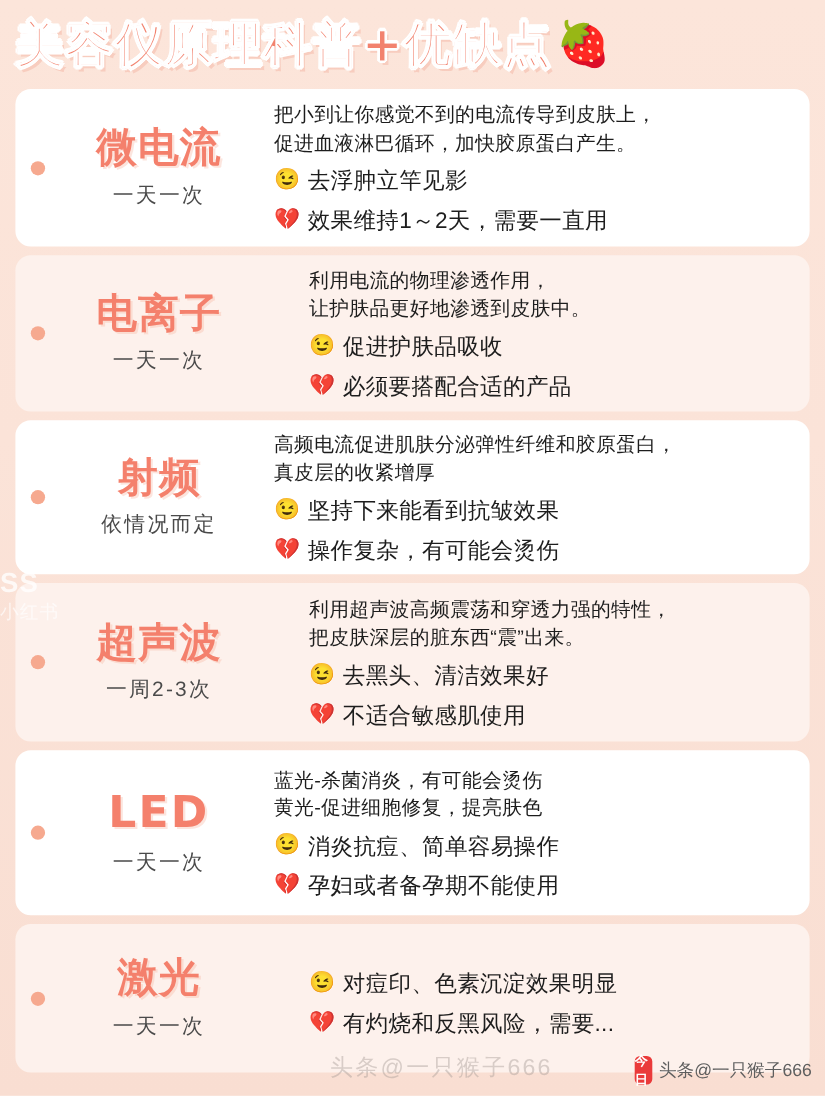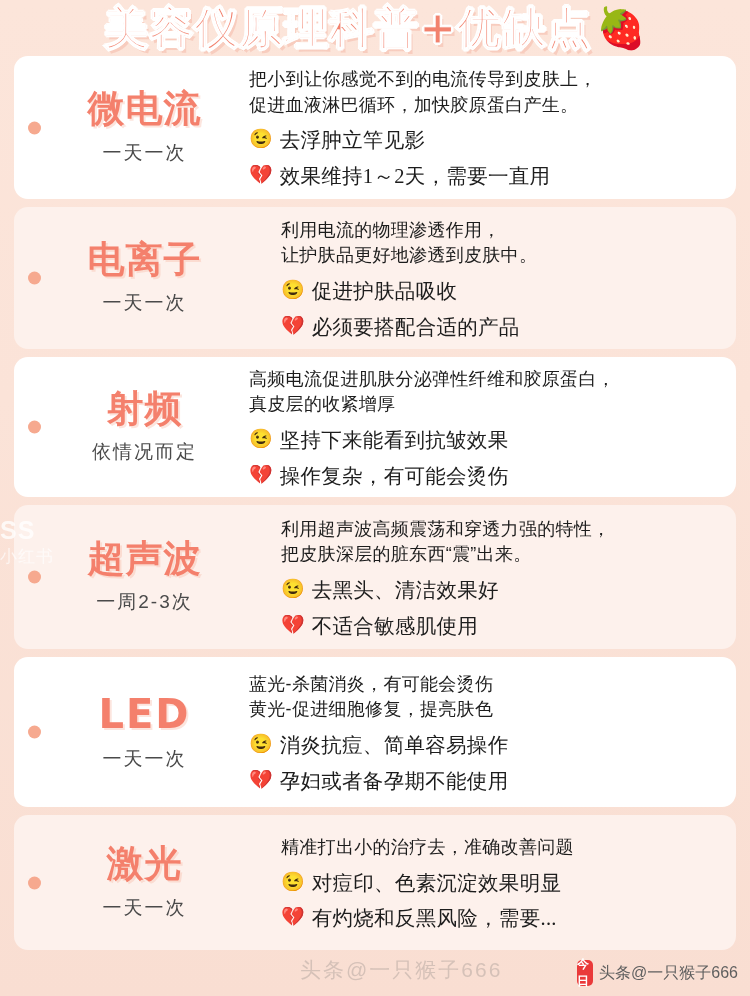--- a/index.html
+++ b/index.html
@@ -16,24 +16,23 @@
   }
   .page {
     position: relative;
     width: 750px;
     height: 996px;
     background: linear-gradient(180deg, #fce5da 0%, #fbe3d8 40%, #f9ded2 100%);
     box-sizing: border-box;
     padding: 0 14px;
   }
   .title-bar {
-    height: 56px;
+    height: 81px;
     display: flex;
     align-items: center;
-    justify-content: center;
     position: relative;
   }
   .title-text {
     font-family: "DejaVu Sans", sans-serif;
     font-weight: bold;
     font-size: 44px;
     letter-spacing: 1px;
     color: #f2826e;
     -webkit-text-stroke: 1px #ffffff;
     text-shadow:
@@ -127,21 +126,20 @@
     line-height: 1.3;
     margin-right: 7px;
     flex: 0 0 auto;
   }
   .point .ptext {
     font-size: 20.5px;
     color: #1d1d1d;
     line-height: 1.3;
     letter-spacing: 0.3px;
     white-space: nowrap;
-    font-family: Liberation Serif, serif;
   }
   
   .card.h1 { height: 143px; }
   .card.h2 { height: 142px; }
   .card.h3 { height: 140px; }
   .card.h4 { height: 144px; }
   .card.h5 { height: 150px; }
   .card.h6 { height: 135px; }
 
   .watermark-left {
@@ -308,21 +306,20 @@
     </div>
   </div>
 
   <div class="card alt h6">
     <div class="left-col">
       <span class="bullet"></span>
       <div class="term">激光</div>
       <div class="freq">一天一次</div>
     </div>
     <div class="right-col">
-      <div class="desc-line">精准打出小的治疗去，准确改善问题</div>
       <div class="point">
         <span class="emoji">😉</span>
         <span class="ptext">对痘印、色素沉淀效果明显</span>
       </div>
       <div class="point">
         <span class="emoji">💔</span>
         <span class="ptext">有灼烧和反黑风险，需要...</span>
       </div>
     </div>
   </div>

